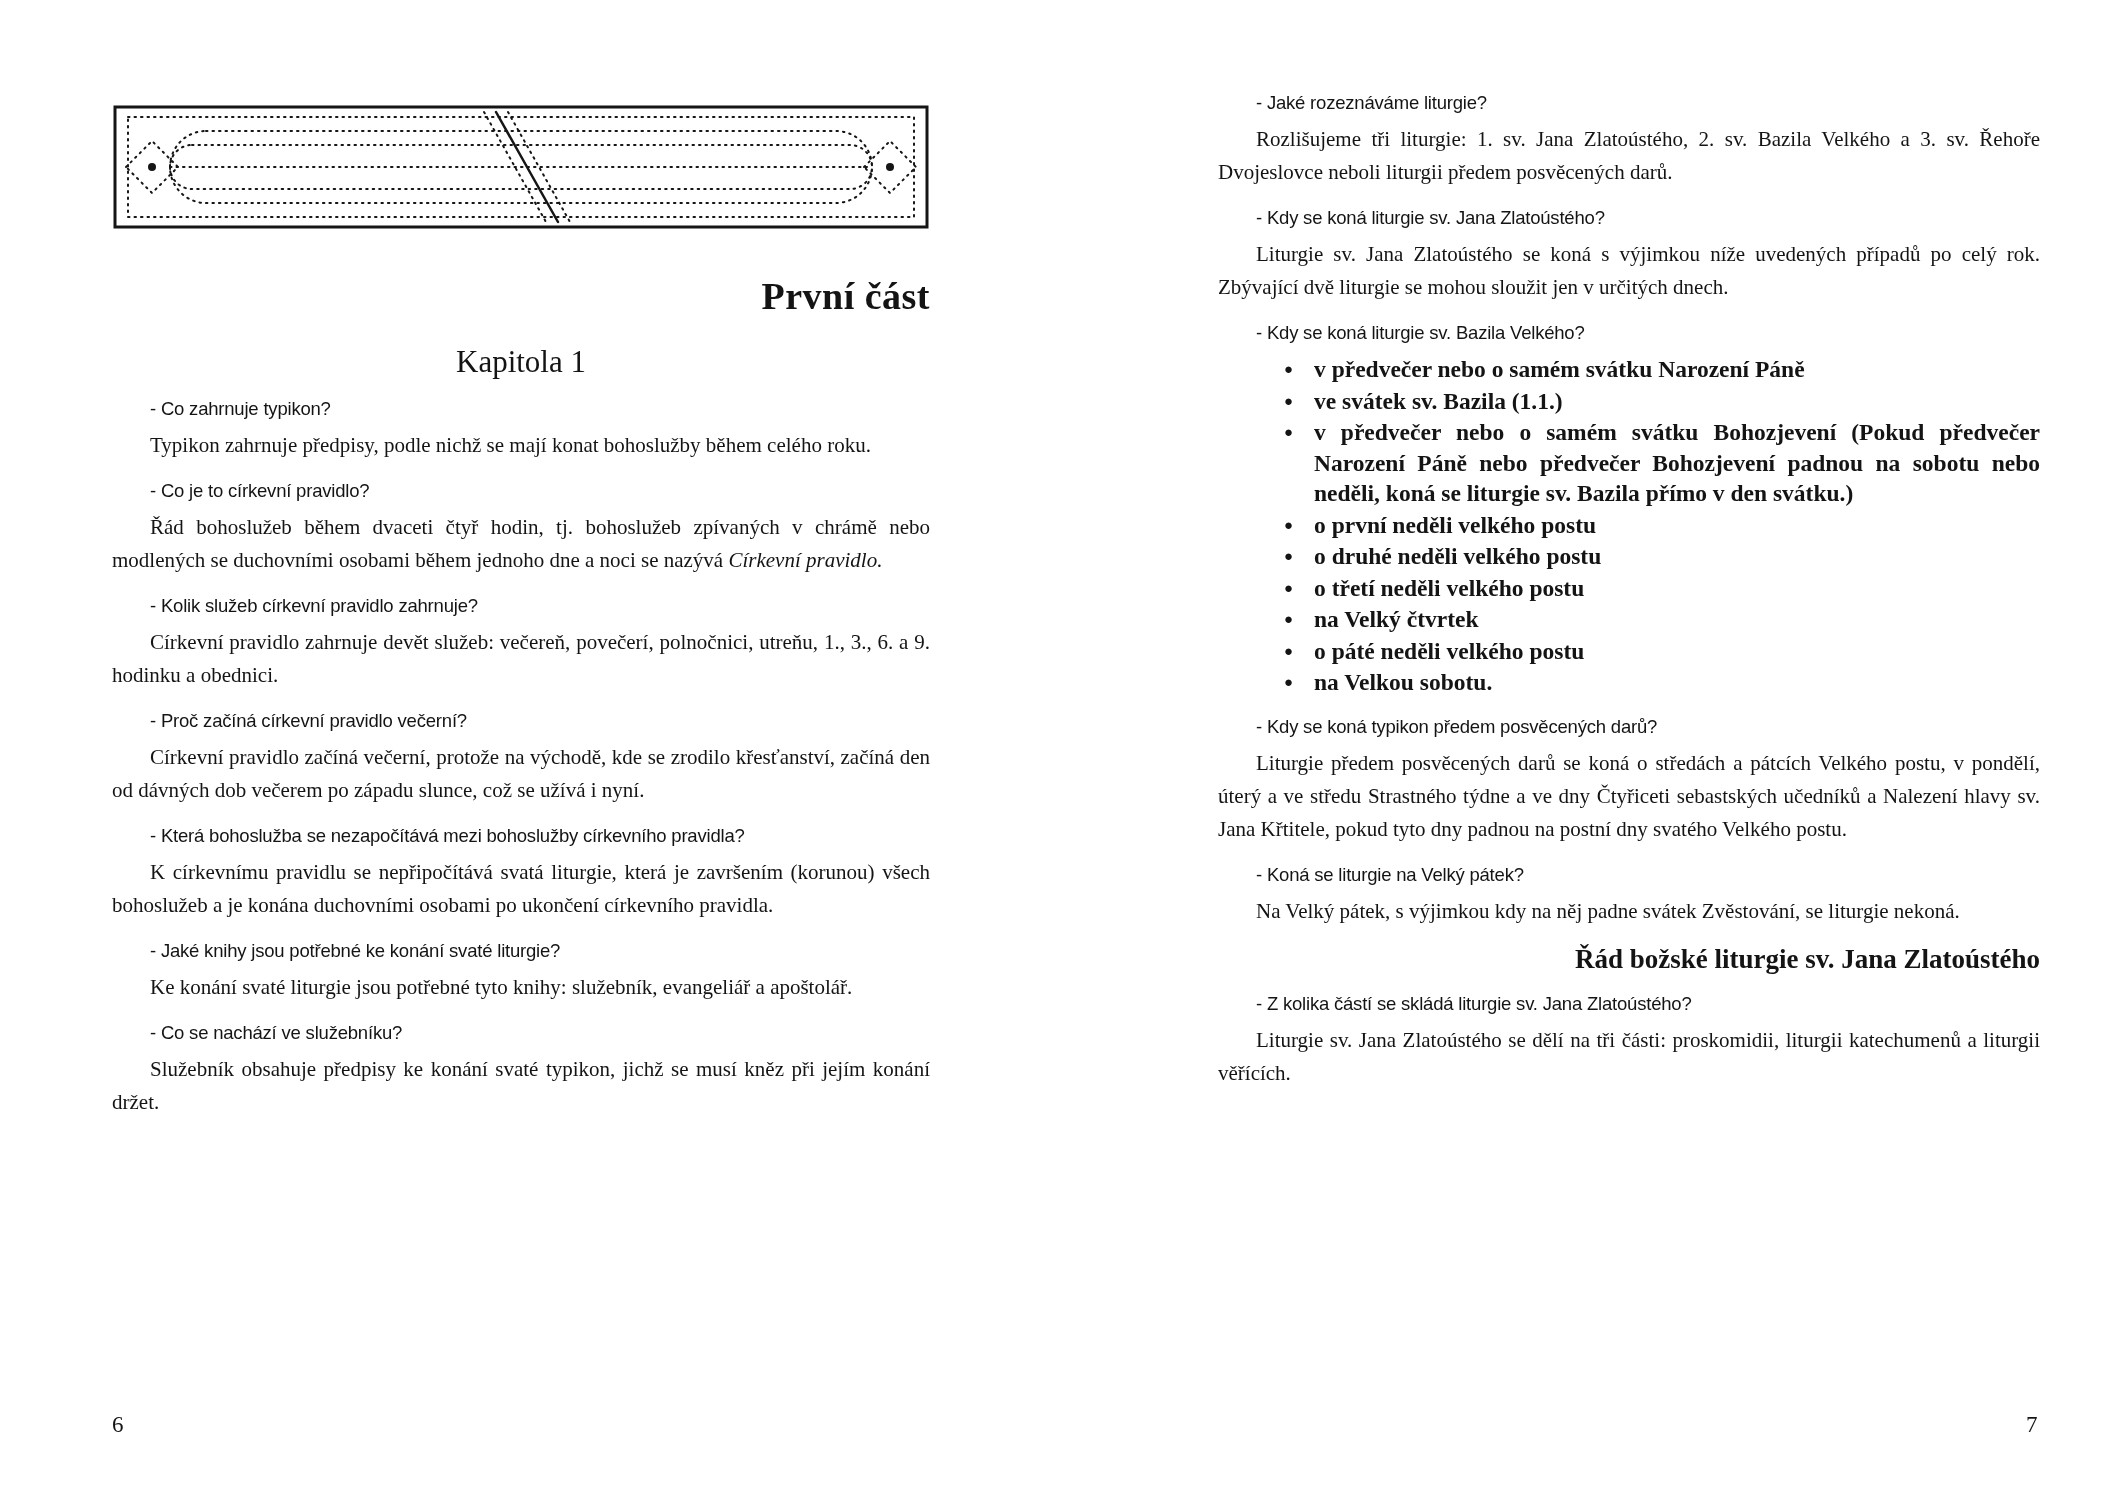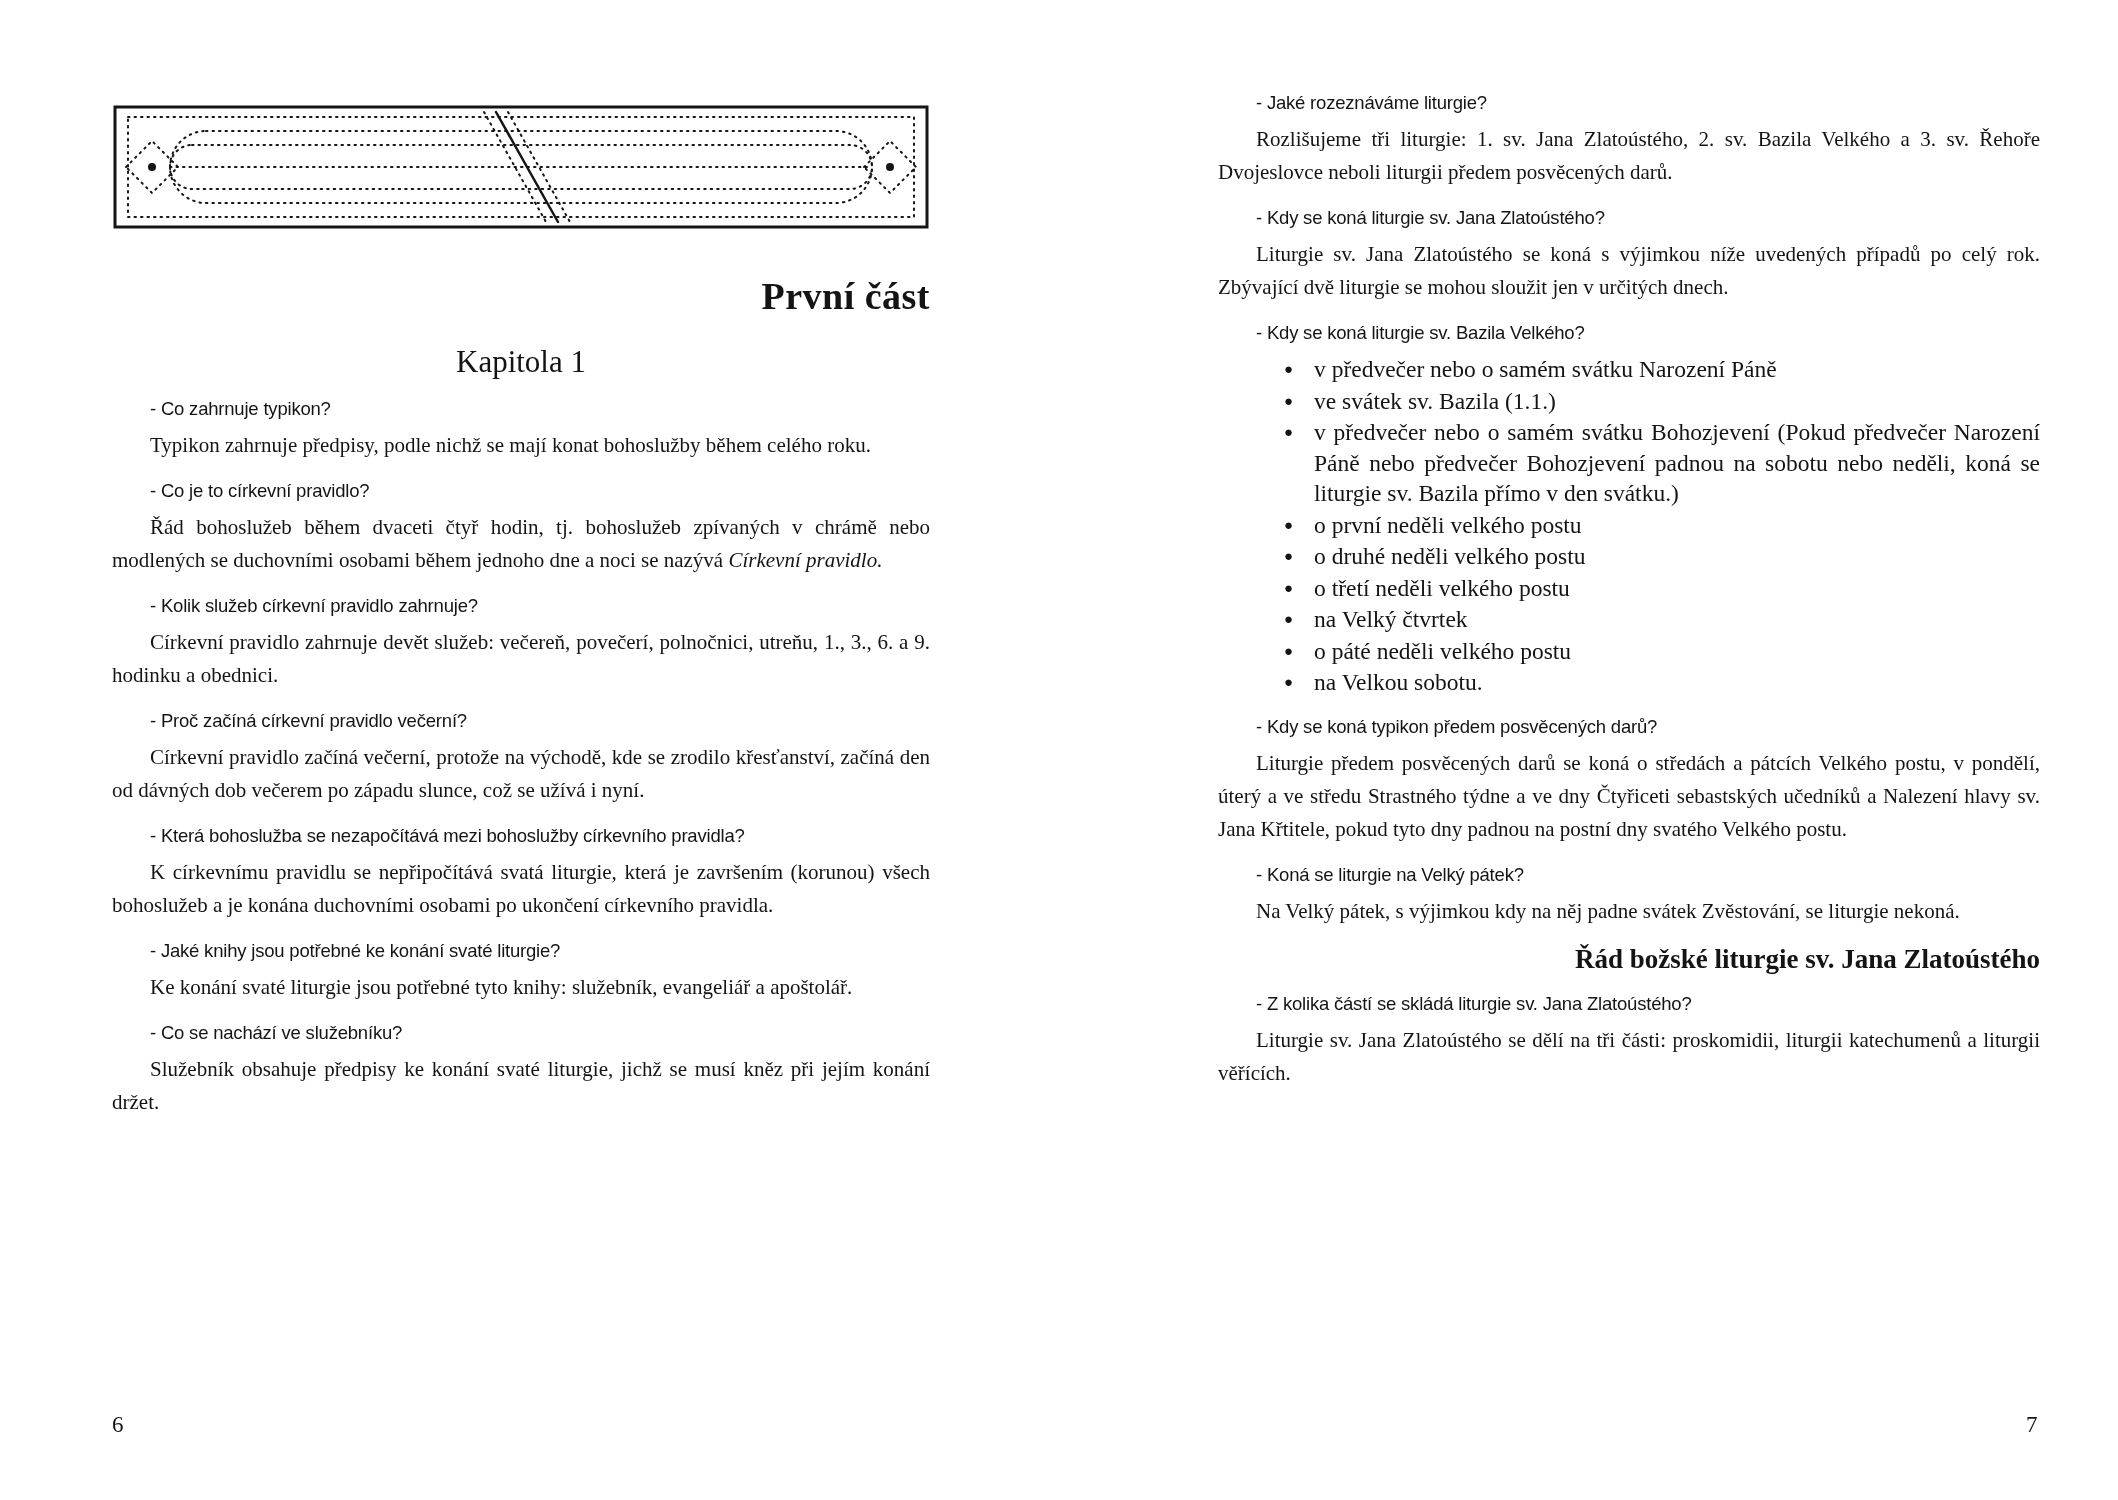--- a/index.html
+++ b/index.html
@@ -36,21 +36,21 @@
   }
   p.q.first { margin-top:92px; }
 
   p.a {
     font-size:21px; line-height:33px;
     text-align:justify; text-indent:38px;
     margin-top:9px;
   }
   .it { font-style:italic; }
 
-  ul.bullets { list-style:none; margin-top:10px; padding-left:96px; }
+  ul.bullets { list-style:none; margin-top:10px; padding-left:96px;font-weight:bold; }
   ul.bullets li {
     position:relative;
     font-size:23.5px; line-height:30.5px;
     text-align:justify;
     margin-top:1px;
   }
   ul.bullets li::before {
     content:"●";
     position:absolute; left:-30px; top:0;
     font-size:15px;
@@ -105,21 +105,21 @@
     <p class="q">- Proč začíná církevní pravidlo večerní?</p>
     <p class="a">Církevní pravidlo začíná večerní, protože na východě, kde se zrodilo křesťanství, začíná den od dávných dob večerem po západu slunce, což se užívá i nyní.</p>
 
     <p class="q">- Která bohoslužba se nezapočítává mezi bohoslužby církevního pravidla?</p>
     <p class="a">K církevnímu pravidlu se nepřipočítává svatá liturgie, která je završením (korunou) všech bohoslužeb a je konána duchovními osobami po ukončení církevního pravidla.</p>
 
     <p class="q">- Jaké knihy jsou potřebné ke konání svaté liturgie?</p>
     <p class="a">Ke konání svaté liturgie jsou potřebné tyto knihy: služebník, evangeliář a apoštolář.</p>
 
     <p class="q">- Co se nachází ve služebníku?</p>
-    <p class="a">Služebník obsahuje předpisy ke konání svaté liturgie, jichž se musí kněz při jejím konání držet.</p>
+    <p class="a">Služebník obsahuje předpisy ke konání svaté typikon, jichž se musí kněz při jejím konání držet.</p>
 
   </section>
 
   <section class="page right">
 
     <p class="q first">- Jaké rozeznáváme liturgie?</p>
     <p class="a">Rozlišujeme tři liturgie: 1. sv. Jana Zlatoústého, 2. sv. Bazila Velkého a 3. sv. Řehoře Dvojeslovce neboli liturgii předem posvěcených darů.</p>
 
     <p class="q">- Kdy se koná liturgie sv. Jana Zlatoústého?</p>
     <p class="a">Liturgie sv. Jana Zlatoústého se koná s výjimkou níže uvedených případů po celý rok. Zbývající dvě liturgie se mohou sloužit jen v určitých dnech.</p>

